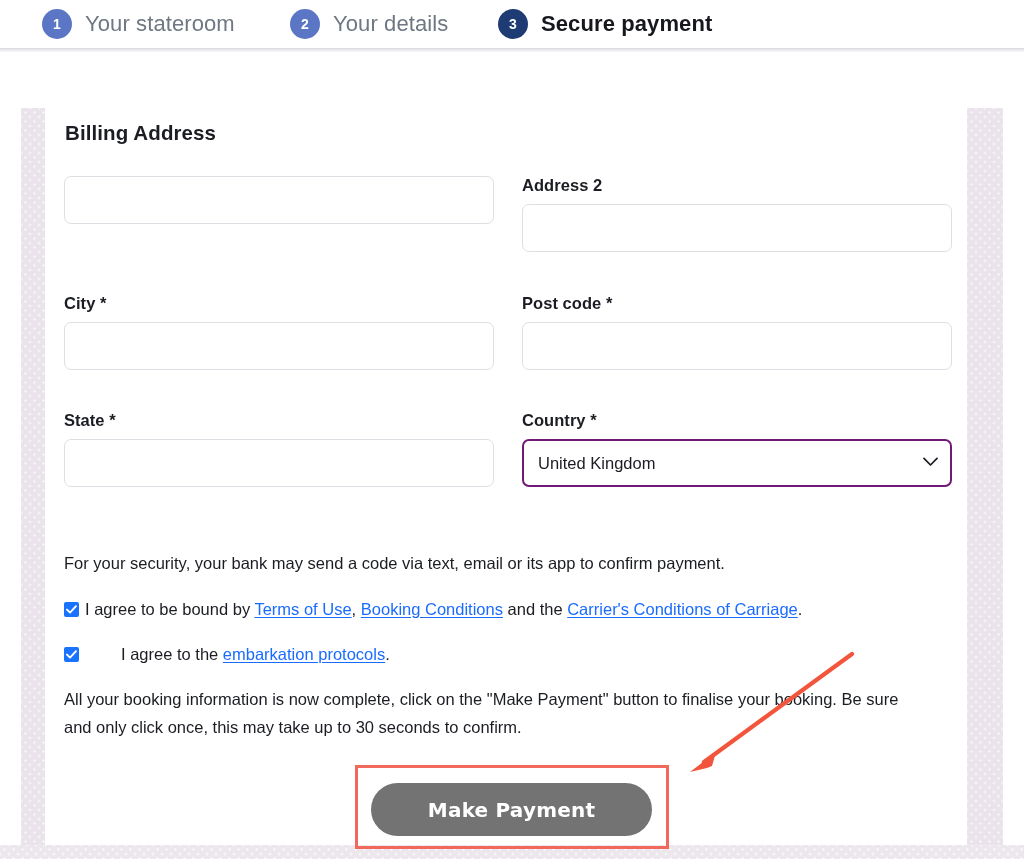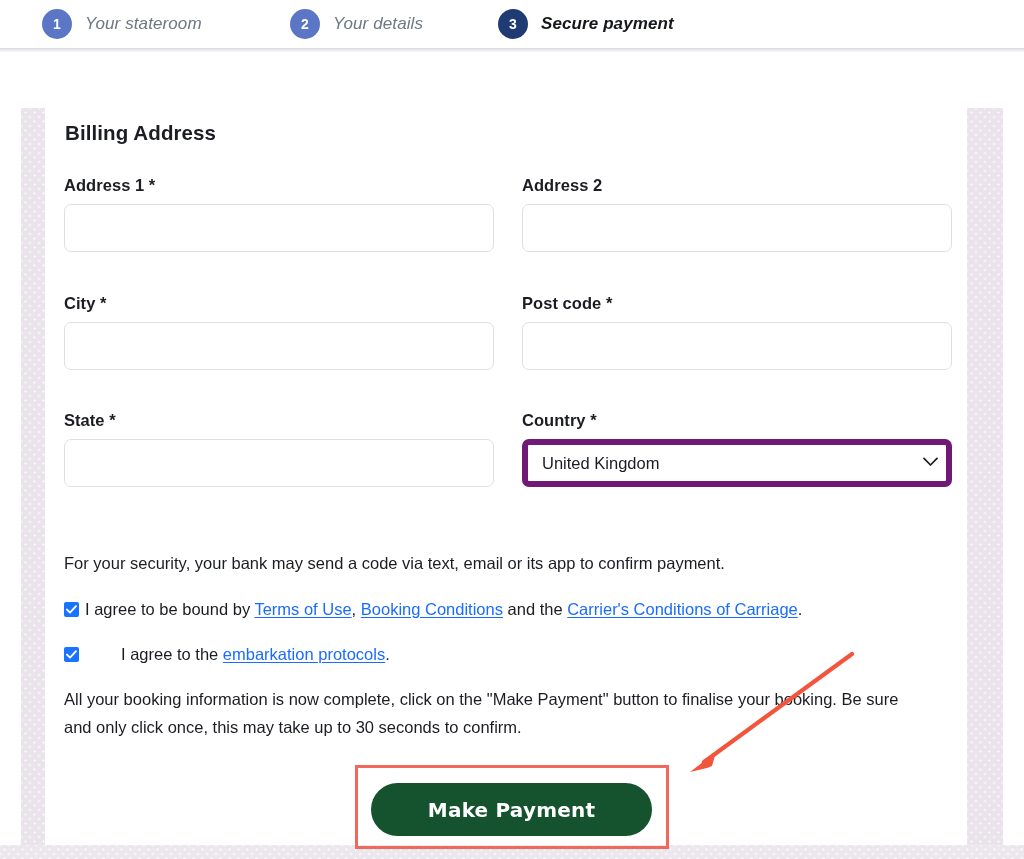--- a/index.html
+++ b/index.html
@@ -57,24 +57,23 @@
     display: flex;
     align-items: center;
     justify-content: center;
     flex: 0 0 auto;
     line-height: 1;
   }
   .step-circle.inactive { background: #5b76c4; }
   .step-circle.active   { background: #1f3b73; }
 
   .step-label {
-    font-size: 17px;
+    font-size: 22px;
     letter-spacing: .1px;
     white-space: nowrap;
-    font-style: italic;
   }
   .step-label.inactive { color: #6e7782; font-weight: 400; }
   .step-label.active   { color: #16181d; font-weight: 700; }
 
   
   .side-band {
     position: absolute;
     top: 108px;
     width: 24px;
     height: 751px;
@@ -179,21 +178,21 @@
     color: #1b1d23;
     padding: 0 14px;
     outline: none;
   }
 
   .select-wrap { position: relative; width: 430px; }
   .field-select {
     display: block;
     width: 430px;
     height: 48px;
-    border: 6px solid #701a75;
+    border: 2px solid #701a75;
     border-radius: 7px;
     background: #ffffff;
     font-size: 16.5px;
     font-family: "Liberation Sans", sans-serif;
     color: #1b1d23;
     padding: 0 48px 0 14px;
     outline: none;
     appearance: none;
     -webkit-appearance: none;
   }
@@ -273,21 +272,21 @@
   }
 
   .pay-button {
     position: absolute;
     top: 783px;
     left: 371px;
     width: 281px;
     height: 53px;
     border: none;
     border-radius: 27px;
-    background: #14532d;
+    background: #737373;
     color: #ffffff;
     font-size: 20px;
     font-weight: 700;
     letter-spacing: .2px;
     font-family: "DejaVu Sans", sans-serif;
     cursor: pointer;
   }
 
   .annotation-arrow {
     position: absolute;
@@ -326,21 +325,20 @@
   <div class="side-band left"></div>
   <div class="side-band right"></div>
   <div class="bottom-band"></div>
 
 
   <div class="card">
 
     <div class="section-title">Billing Address</div>
 
     <div class="field col-left row-1">
-      <label class="field-label">Address 1 *</label>
       <input class="field-input" type="text" value="" placeholder="" style="">
     </div>
 
     <div class="field col-right row-1">
       <label class="field-label">Address 2</label>
       <input class="field-input" type="text" value="" placeholder="" style="">
     </div>
 
     <div class="field col-left row-2">
       <label class="field-label">City *</label>

